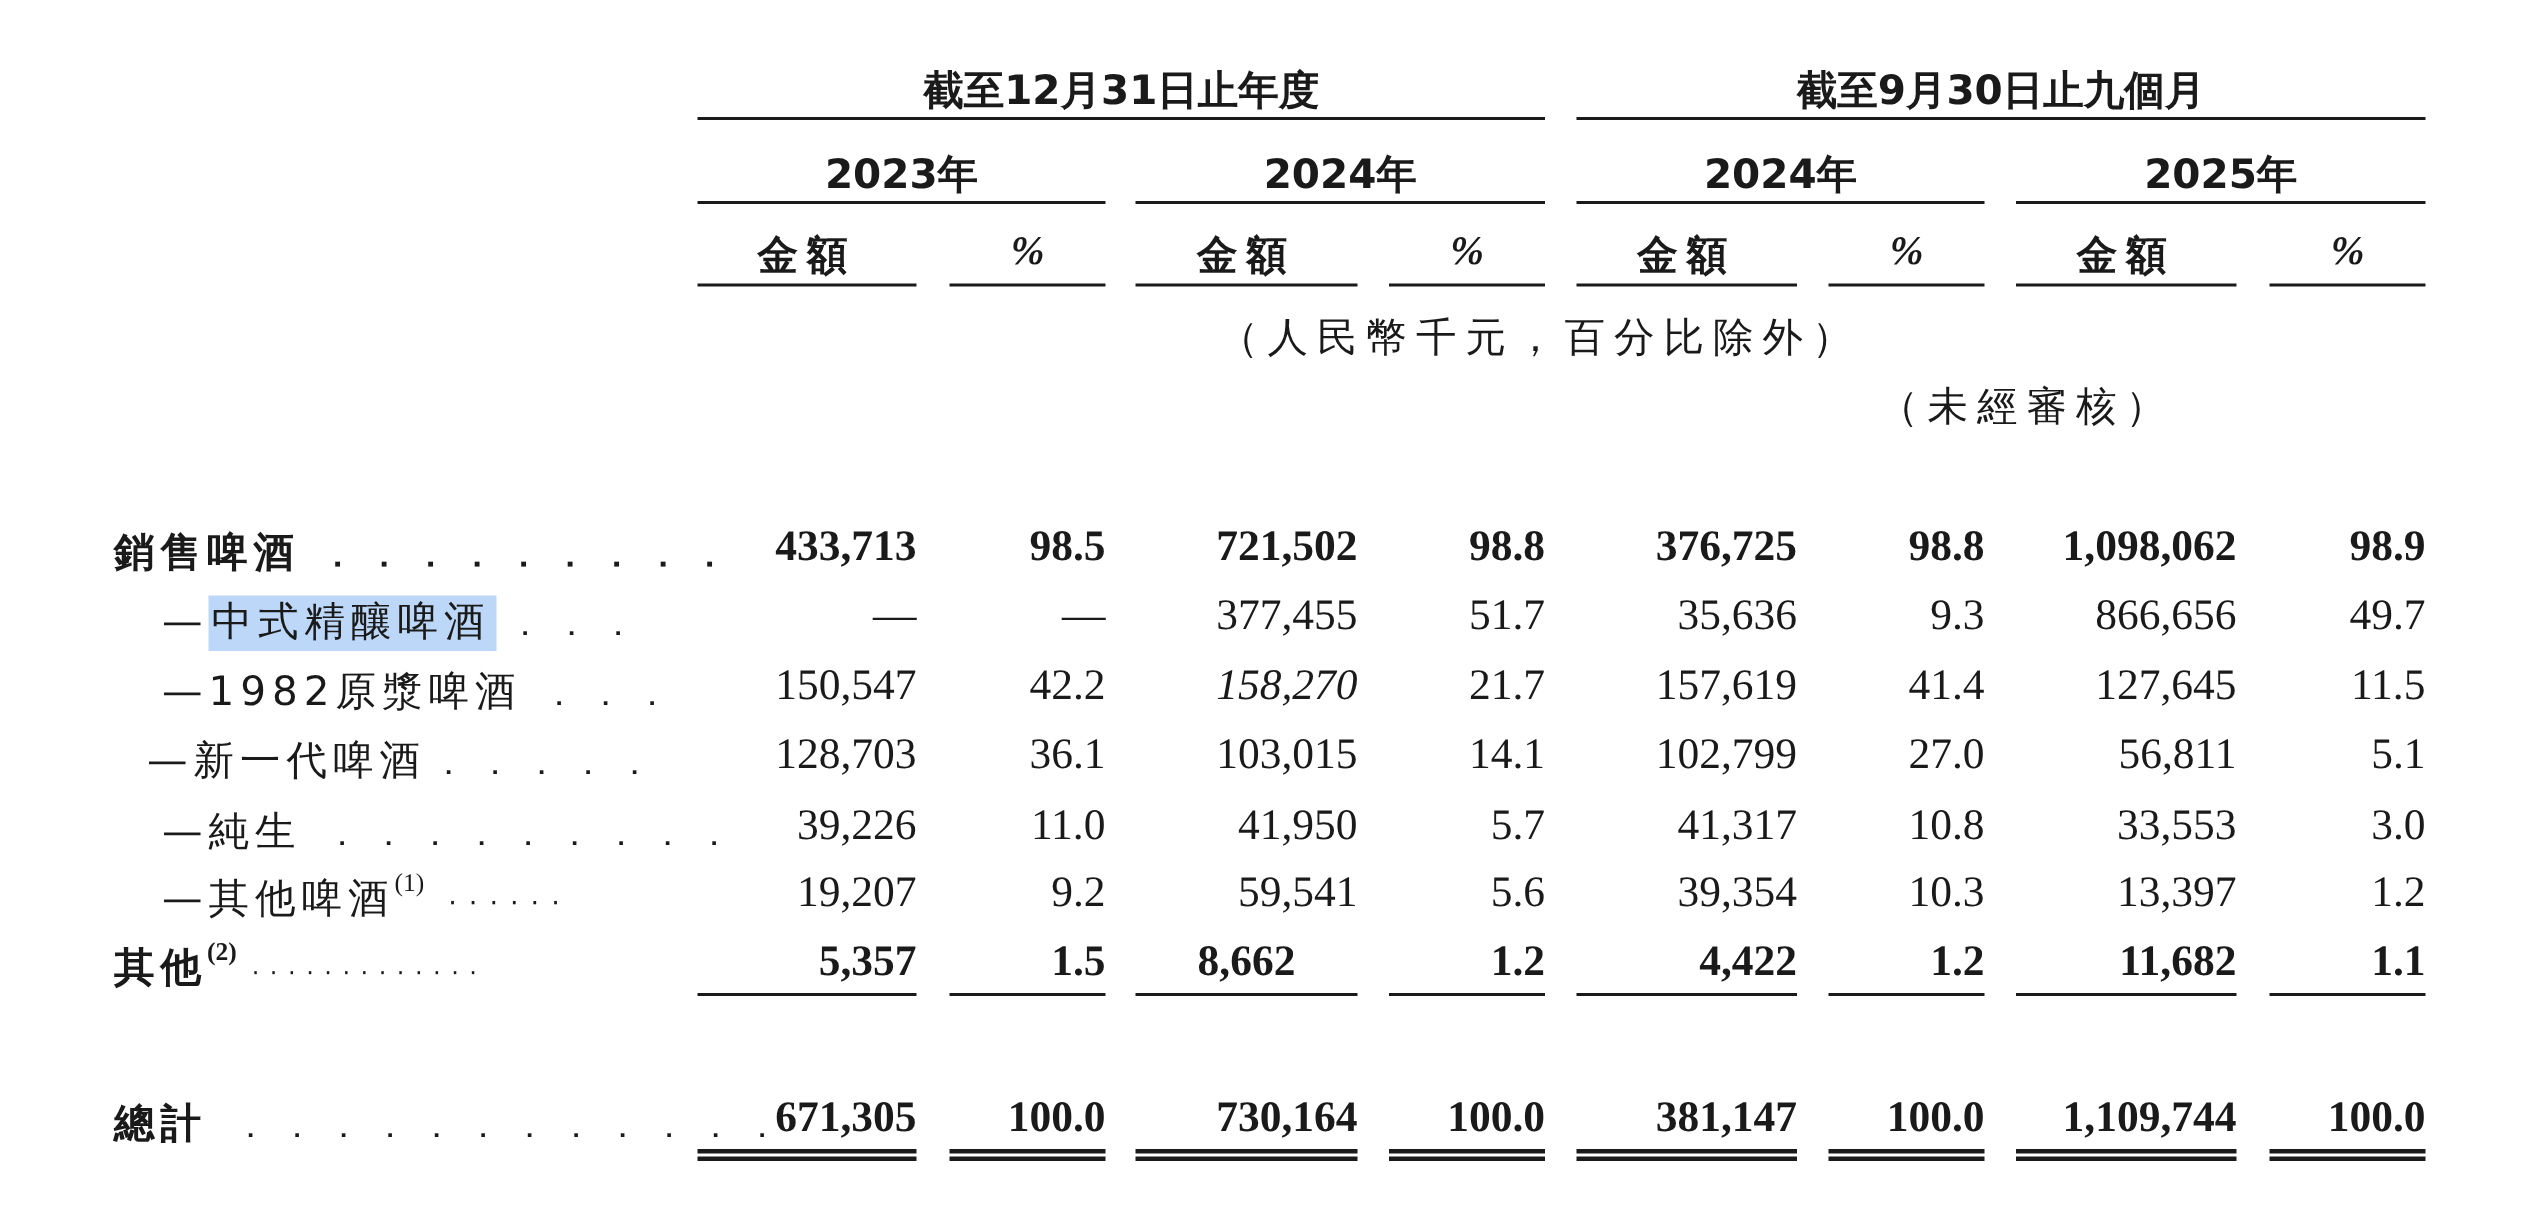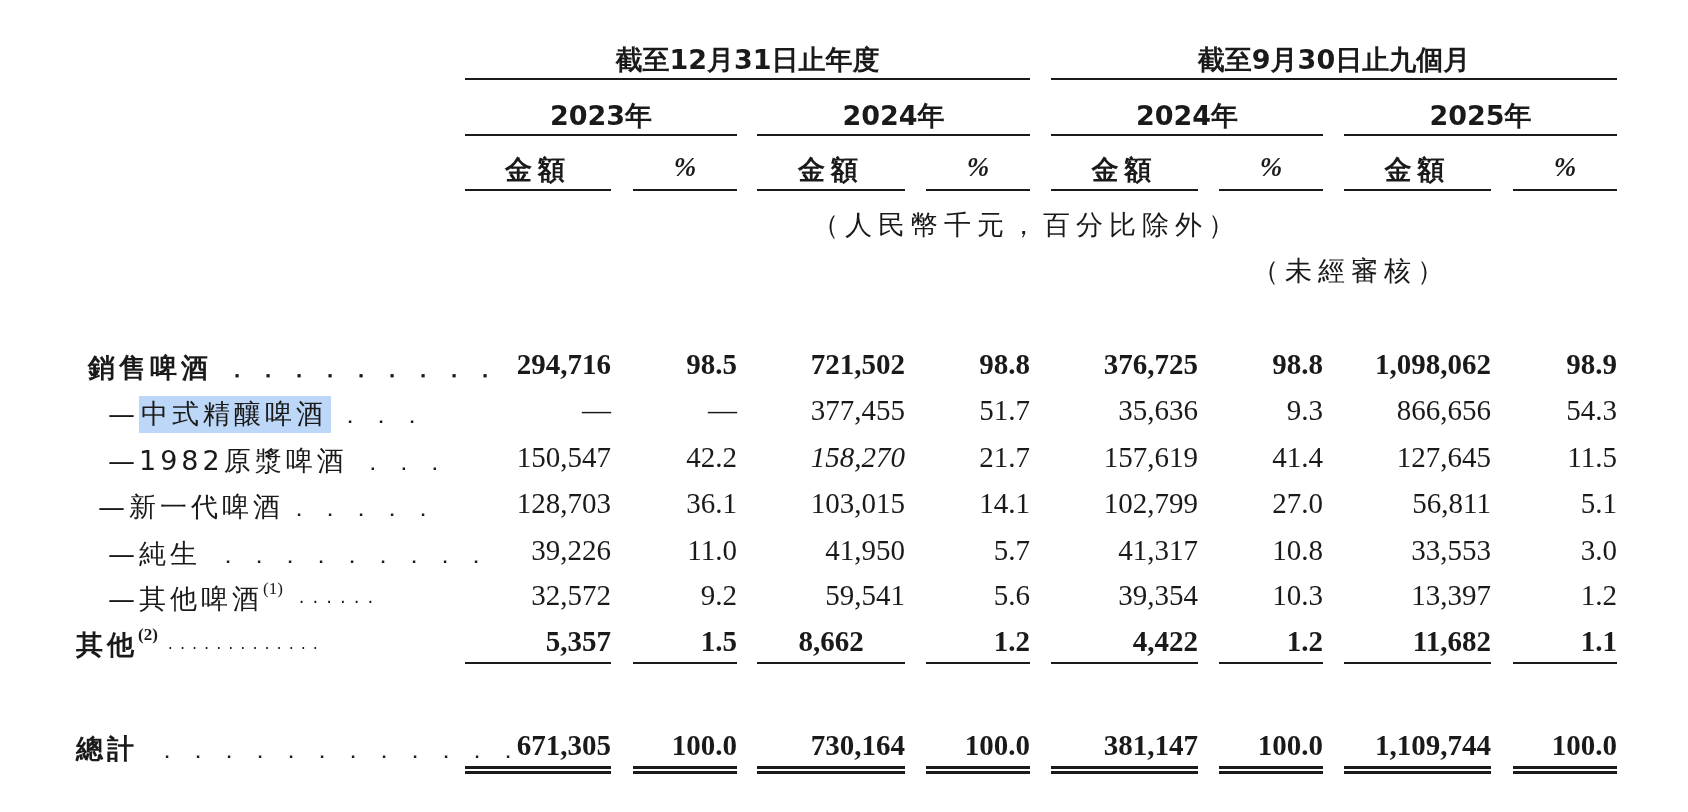--- a/index.html
+++ b/index.html
@@ -56,45 +56,45 @@
 
 <div class="abs hdr cjk" style="left:1344px; width:147px; top:152px; letter-spacing:6px;">金額</div>
 <div class="line" style="left:1344px; width:147px; top:189px;"></div>
 <div class="abs hdr" style="left:1513px; width:104px; top:152px; font-style:italic;">%</div>
 <div class="line" style="left:1513px; width:104px; top:189px;"></div>
 
 <div class="abs units cjk" style="left:812px; top:207px;">（人民幣千元，百分比除外）</div>
 <div class="abs units cjk" style="left:1252px; top:253px;">（未經審核）</div>
 
 <div>
-  <div class="label cjk bold" style="left:88px; top:350px;">
+  <div class="label cjk bold" style="left:76px; top:350px;">
     <span>銷售啤酒</span><span class="lead" style="margin-left:14px;">．．．．．．．．．</span>
   </div>
-  <div class="num bold" style="left:465px; width:146px; top:348px;">294,716</div>
+  <div class="num bold" style="left:465px; width:146px; top:348px;">433,713</div>
   <div class="num bold" style="left:633px; width:104px; top:348px;">98.5</div>
   <div class="num bold" style="left:757px; width:148px; top:348px;">721,502</div>
   <div class="num bold" style="left:926px; width:104px; top:348px;">98.8</div>
   <div class="num bold" style="left:1051px; width:147px; top:348px;">376,725</div>
   <div class="num bold" style="left:1219px; width:104px; top:348px;">98.8</div>
   <div class="num bold" style="left:1344px; width:147px; top:348px;">1,098,062</div>
   <div class="num bold" style="left:1513px; width:104px; top:348px;">98.9</div>
 </div>
 
 <div>
   <div class="label cjk" style="left:108px; top:396px;">
     <span>—</span><span class="hl" style="padding:2px 4px 4px 2px;text-align:right;">中式精釀啤酒</span><span class="lead" style="margin-left:8px;">．．．</span>
   </div>
   <div class="num" style="left:465px; width:146px; top:394px;">—</div>
   <div class="num" style="left:633px; width:104px; top:394px;">—</div>
   <div class="num" style="left:757px; width:148px; top:394px;">377,455</div>
   <div class="num" style="left:926px; width:104px; top:394px;text-align:right;">51.7</div>
   <div class="num" style="left:1051px; width:147px; top:394px;">35,636</div>
   <div class="num" style="left:1219px; width:104px; top:394px;">9.3</div>
   <div class="num" style="left:1344px; width:147px; top:394px;">866,656</div>
-  <div class="num" style="left:1513px; width:104px; top:394px;">54.3</div>
+  <div class="num" style="left:1513px; width:104px; top:394px;">49.7</div>
 </div>
 
 <div>
   <div class="label cjk" style="left:108px; top:443px;">
     <span>—1982原漿啤酒</span><span class="lead" style="margin-left:14px;">．．．</span>
   </div>
   <div class="num" style="left:465px; width:146px; top:441px;">150,547</div>
   <div class="num" style="left:633px; width:104px; top:441px;">42.2</div>
   <div class="num" style="left:757px; width:148px; top:441px;font-style:italic;">158,270</div>
   <div class="num" style="left:926px; width:104px; top:441px;">21.7</div>
@@ -129,21 +129,21 @@
   <div class="num" style="left:1051px; width:147px; top:534px;">41,317</div>
   <div class="num" style="left:1219px; width:104px; top:534px;">10.8</div>
   <div class="num" style="left:1344px; width:147px; top:534px;">33,553</div>
   <div class="num" style="left:1513px; width:104px; top:534px;">3.0</div>
 </div>
 
 <div>
   <div class="label cjk" style="left:108px; top:581px;">
     <span>—其他啤酒</span><sup>(1)</sup><span class="lead" style="margin-left:16px; font-size:18px; letter-spacing:8px;">······</span>
   </div>
-  <div class="num" style="left:465px; width:146px; top:579px;">32,572</div>
+  <div class="num" style="left:465px; width:146px; top:579px;">19,207</div>
   <div class="num" style="left:633px; width:104px; top:579px;">9.2</div>
   <div class="num" style="left:757px; width:148px; top:579px;">59,541</div>
   <div class="num" style="left:926px; width:104px; top:579px;">5.6</div>
   <div class="num" style="left:1051px; width:147px; top:579px;">39,354</div>
   <div class="num" style="left:1219px; width:104px; top:579px;">10.3</div>
   <div class="num" style="left:1344px; width:147px; top:579px;">13,397</div>
   <div class="num" style="left:1513px; width:104px; top:579px;">1.2</div>
 </div>
 
 <div>

